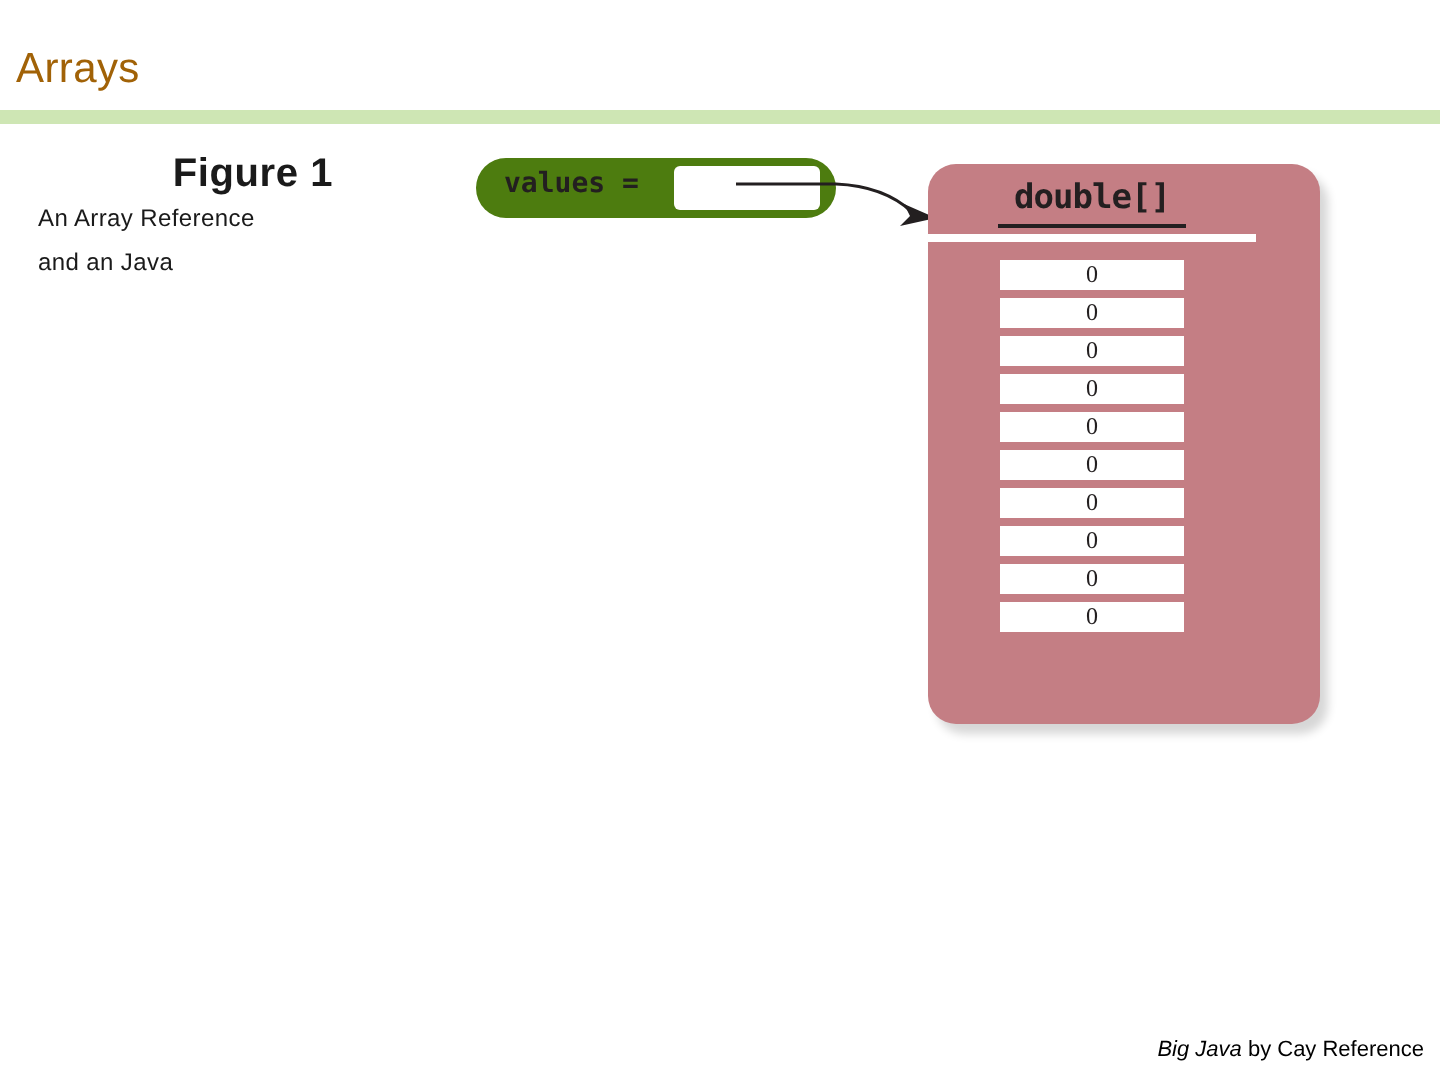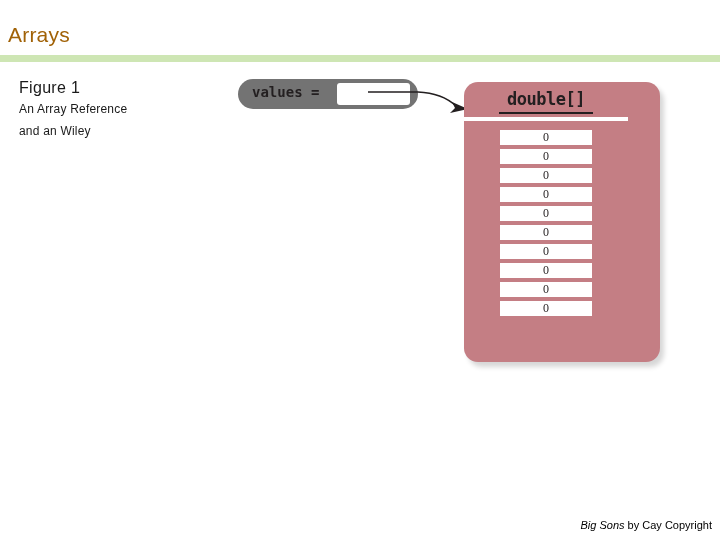--- a/index.html
+++ b/index.html
@@ -42,40 +42,41 @@
 
   
   #figure-caption {
     position: absolute;
     left: 19px;
     top: 77px;
     width: 215px;
     color: #1a1a1a;
   }
   #figure-number {
-    font-size: 16px;
-    font-weight: normal;
+    font-size: 20px;
+    font-weight: bold;
     line-height: 21px;
     letter-spacing: 0.3px;
+    text-align: center;
   }
   .caption-line {
     font-size: 12px;
     font-weight: 400;
     line-height: 22px;
     letter-spacing: 0.2px;
   }
 
   
   #ref-pill {
     position: absolute;
     left: 238px;
     top: 79px;
     width: 180px;
     height: 30px;
-    background: #737373;
+    background: #4d7c0f;
     border-radius: 15px;
     box-sizing: border-box;
   }
   #ref-label {
     position: absolute;
     left: 14px;
     top: 5px;
     font-family: "DejaVu Sans Mono", monospace;
     font-size: 14px;
     font-weight: bold;
@@ -181,21 +182,21 @@
 <body>
 
 <div id="slide">
 
   <div id="slide-title">Arrays</div>
   <div id="title-rule"></div>
 
   <div id="figure-caption">
     <div id="figure-number">Figure 1</div>
     <div class="caption-line">An Array Reference</div>
-    <div class="caption-line">and an Wiley</div>
+    <div class="caption-line">and an Java</div>
   </div>
 
   <div id="ref-pill">
     <div id="ref-label">values =</div>
     <div id="ref-value-box"></div>
   </div>
 
   <svg id="ref-arrow" viewBox="0 0 120 40">
     <path d="M 8 12 L 58 12 Q 82 13 96 26" stroke="#231f20" stroke-width="1.6" fill="none"></path>
     <path d="M 108 29 L 92 22 L 95 28 L 90 33 Z" fill="#231f20"></path>
@@ -214,17 +215,17 @@
         <div class="array-cell">0</div>
         <div class="array-cell">0</div>
         <div class="array-cell">0</div>
         <div class="array-cell">0</div>
         <div class="array-cell">0</div>
       </div>
   </div>
 
   <div id="footer">
     <div id="footer-book">
-      <em>Big Sons</em><span> by Cay Copyright</span>
+      <em>Big Java</em><span> by Cay Reference</span>
     </div>
   </div>
 
 </div>
 
 </body></html>

